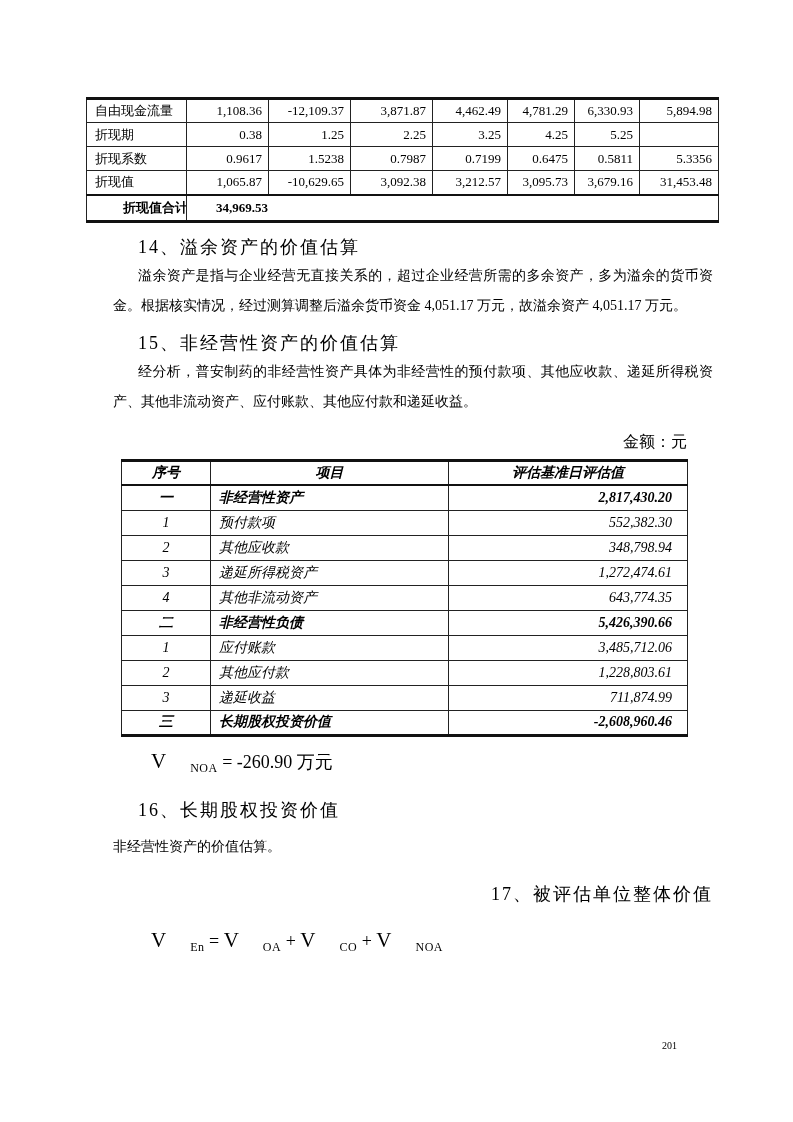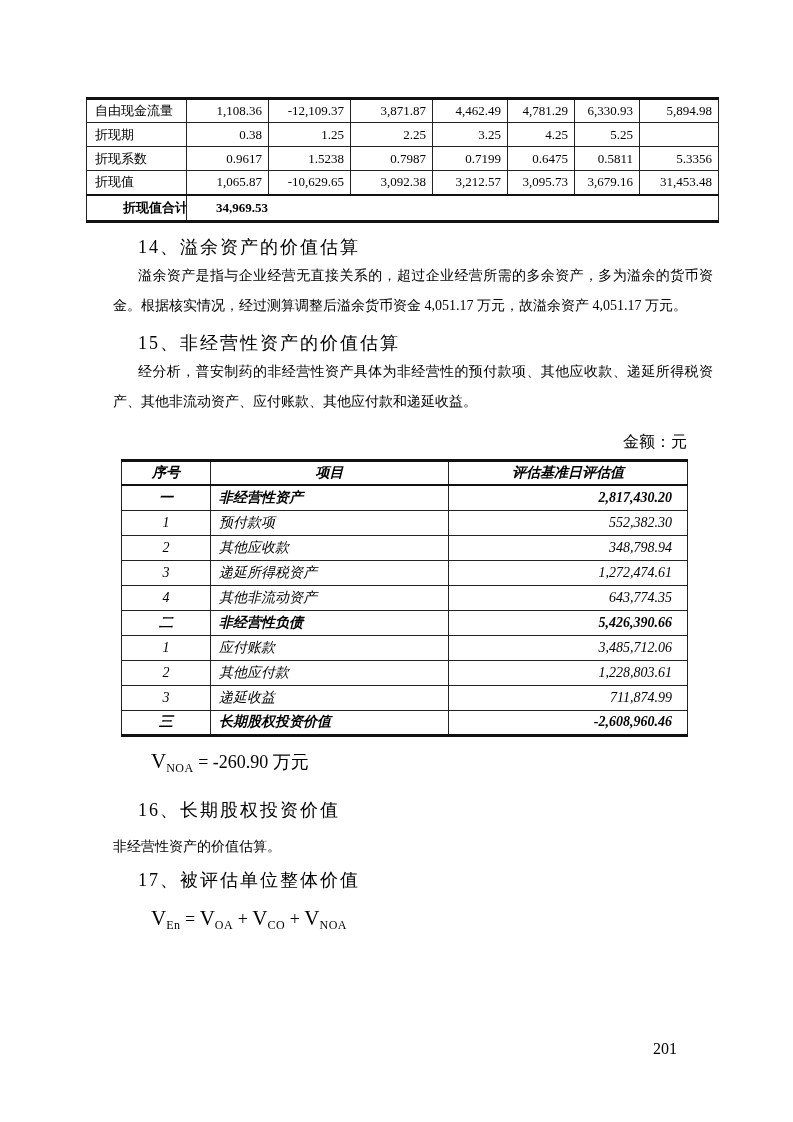--- a/index.html
+++ b/index.html
@@ -46,31 +46,31 @@
   table.t2 th { font-weight: bold; text-align: center;
                 border-bottom: 2px solid #111; }
   table.t2 td.no { text-align: center; }
   table.t2 td.item { text-align: left; padding-left: 8px; }
   table.t2 td.val { text-align: right; padding-right: 15px; }
   table.t2 tr.brow td { font-weight: bold; }
 
   
   .formula { padding-left: 38px; white-space: nowrap; }
   .f-vnoa { margin-top: 10px; line-height: 28px; font-size: 18px; }
-  .f-ven  { margin-top: 12px; line-height: 24px; font-size: 18px; }
+  .f-ven  { margin-top: 12px; line-height: 40px; font-size: 18px; }
   .fv { font-size: 21px; }
-  .fsub { font-size: 12px; vertical-align: -4px; letter-spacing: 0.5px; }
+  .fsub { font-size: 12px; vertical-align: -4px; letter-spacing: 0.5px; margin-left: 24px; }
   .fop { font-size: 18px; }
 
   .h16 { margin-top: 14px; }
   .p16 { margin-top: 8px; }
-  .h17 { margin-top: 4px; }
+  .h17 { margin-top: 18px; text-align: right; }
 
   .page-number { position: absolute; top: 1040px; right: 116px;
-                 font-size: 16px; }
+                 font-size: 10px; }
 </style>
 </head>
 <body>
 
 <div class="page">
 
   <table class="t1">
     <colgroup>
       <col style="width:100px">
         <col style="width:82px">

